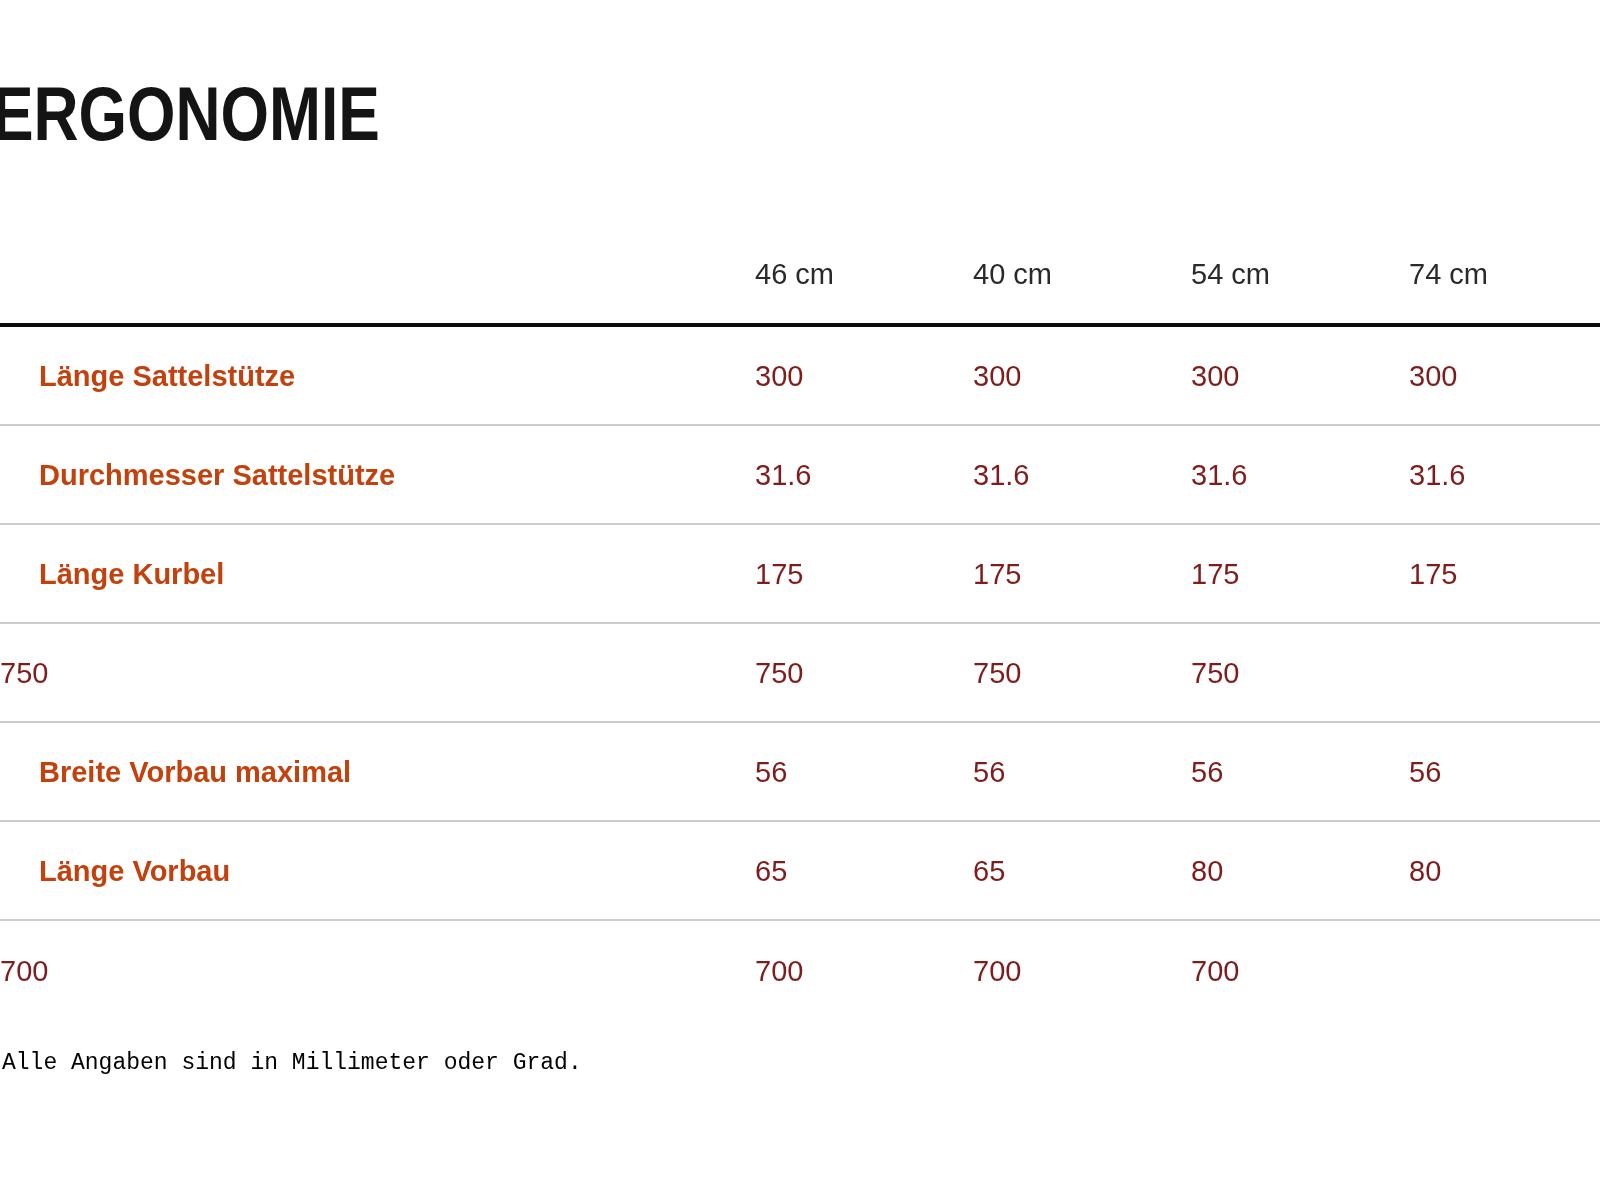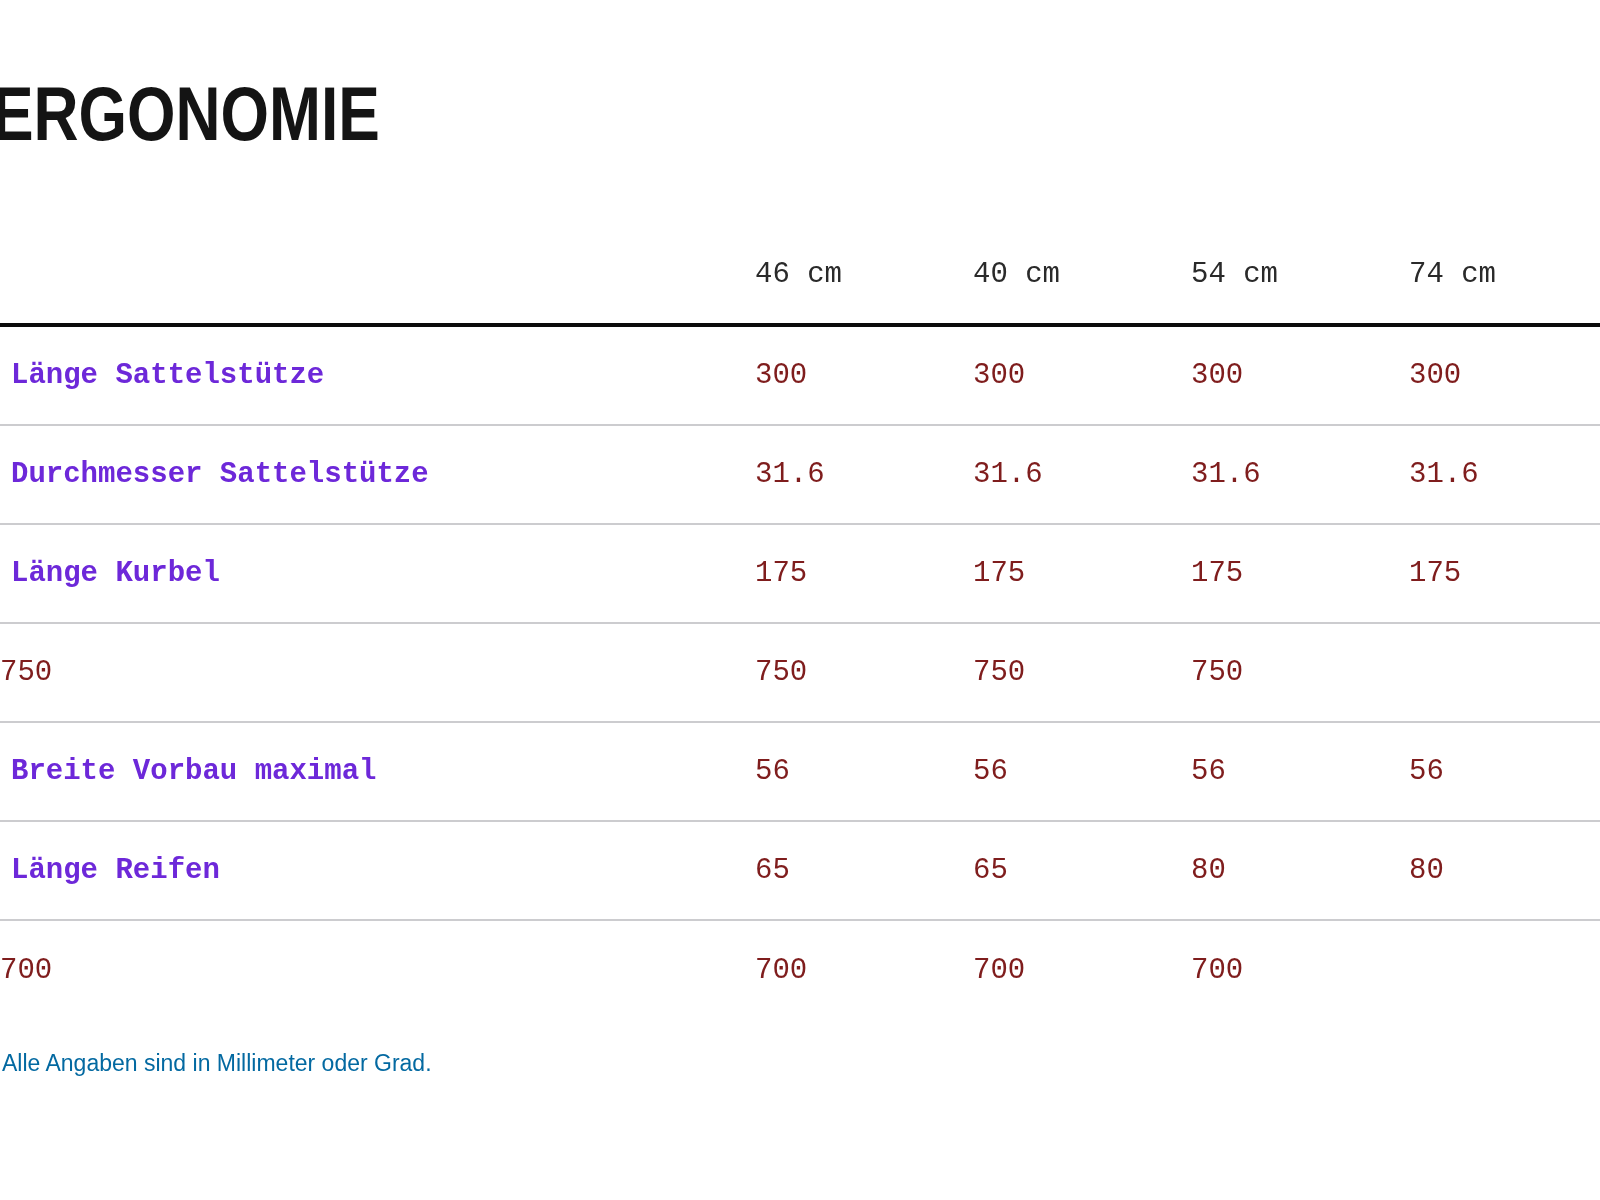--- a/index.html
+++ b/index.html
@@ -26,21 +26,20 @@
     color: #141414;
     letter-spacing: 0px;
     transform: scaleX(0.82);
     transform-origin: left top;
     white-space: nowrap;
   }
   .grid {
     display: grid;
     grid-template-columns: 755px 218px 218px 218px auto;
     align-items: center;
-    font-family: Liberation Mono, monospace;
   }
   .header-row {
     height: 171px;
     align-items: end;
     box-sizing: border-box;
     padding-bottom: 34px;
   }
   .header-cell {
     font-size: 29px;
     line-height: 29px;
@@ -59,32 +58,33 @@
     border-bottom: 2px solid #cccccf;
   }
   .trow.last {
     border-bottom: none;
   }
   .cell {
     font-size: 29px;
     line-height: 32px;
   }
   .cell.label {
-    padding-left: 11px;
+    padding-left: 39px;
     font-weight: bold;
-    color: #6d28d9;
+    color: #c2410c;
   }
   .cell.val {
     color: #7f1d1d;
   }
   .footnote {
     margin: 30px 0 0 2px;
     font-size: 23px;
     line-height: 27px;
-    color: #0369a1;
+    color: #000000;
+    font-family: Liberation Mono, monospace;
   }
 </style>
 </head>
 <body>
 
 <div class="page">
 
   <h1 class="page-title">ERGONOMIE</h1>
 
   <div class="grid header-row">
@@ -126,21 +126,21 @@
         <div class="cell val">750</div>
       </div>
       <div class="grid trow">
         <div class="cell label">Breite Vorbau maximal</div>
         <div class="cell val">56</div>
         <div class="cell val">56</div>
         <div class="cell val">56</div>
         <div class="cell val">56</div>
       </div>
       <div class="grid trow">
-        <div class="cell label">Länge Reifen</div>
+        <div class="cell label">Länge Vorbau</div>
         <div class="cell val">65</div>
         <div class="cell val">65</div>
         <div class="cell val">80</div>
         <div class="cell val">80</div>
       </div>
       <div class="grid trow last">
         <div class="cell val">700</div>
         <div class="cell val">700</div>
         <div class="cell val">700</div>
         <div class="cell val">700</div>

